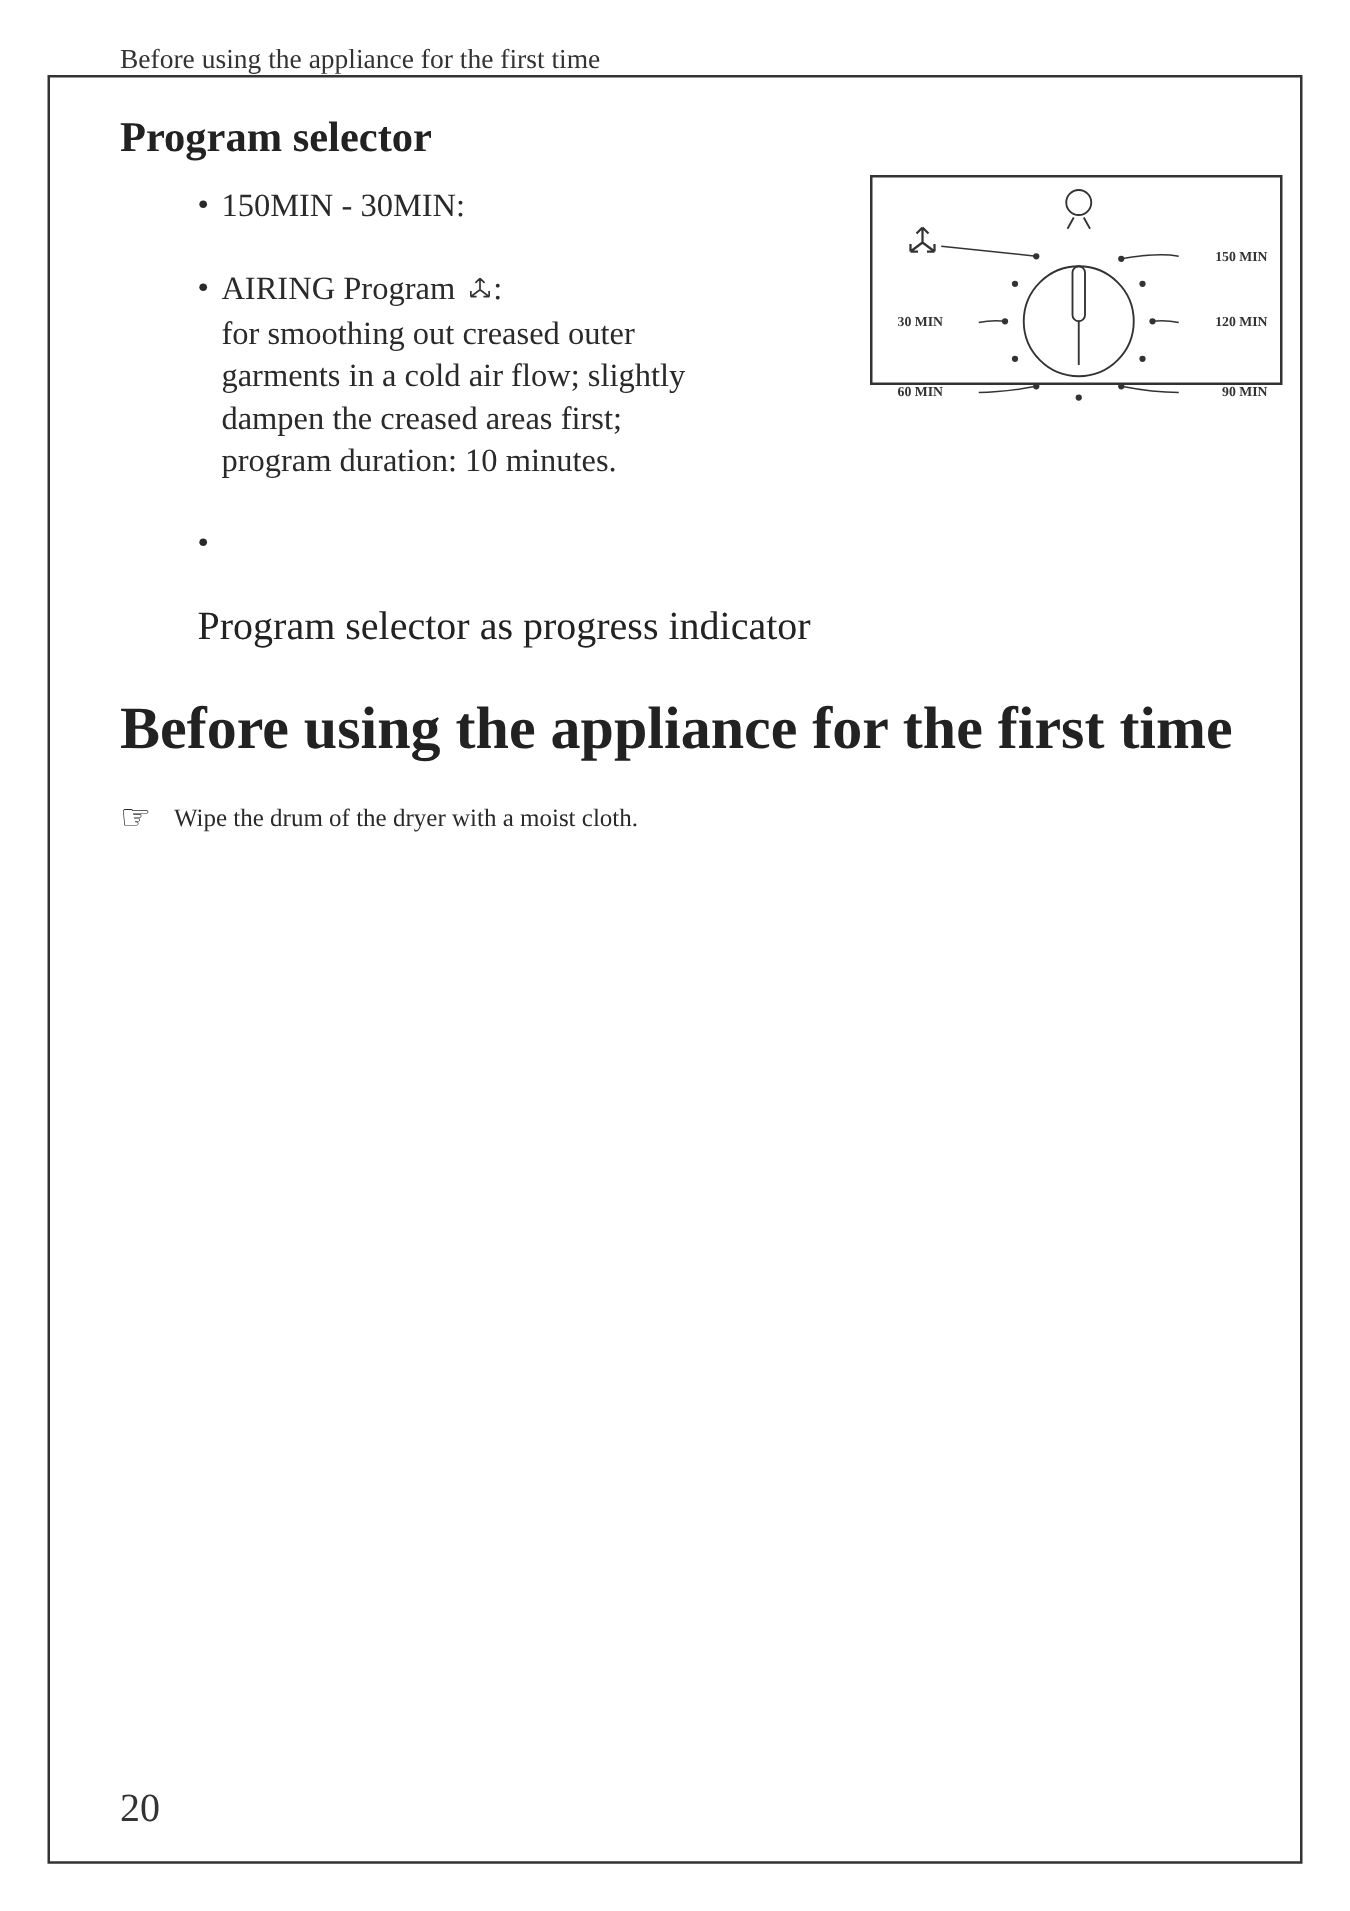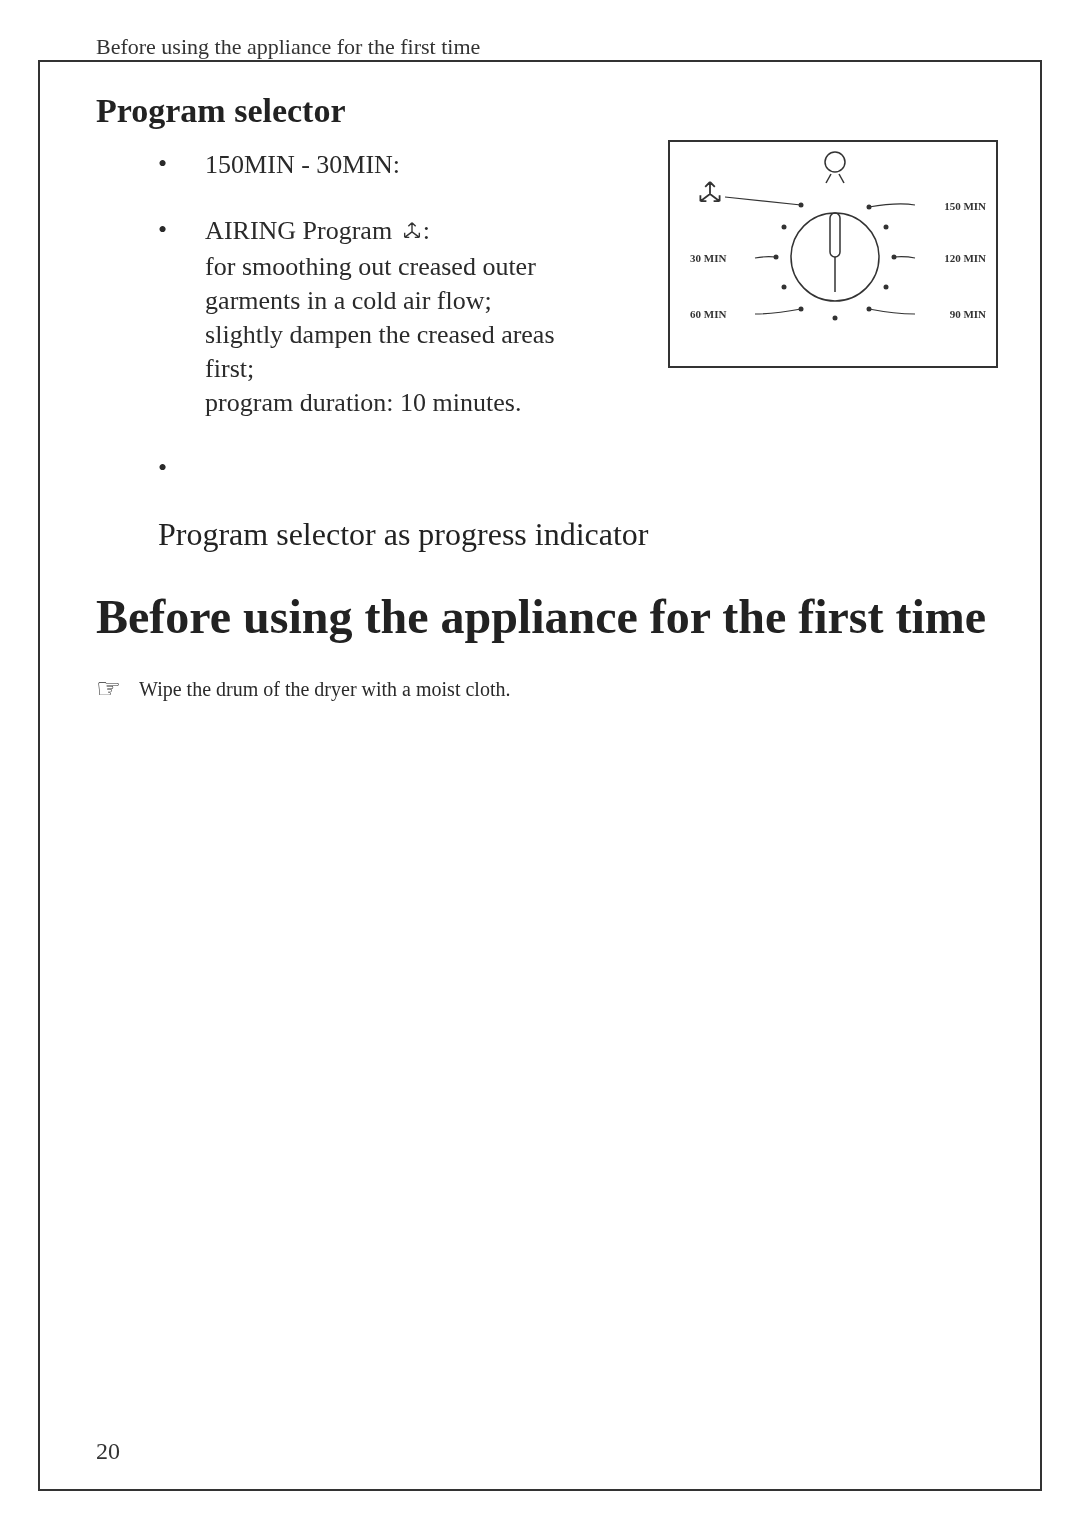--- a/index.html
+++ b/index.html
@@ -27,21 +27,21 @@
       position: absolute;
       top: 34px;
       left: 96px;
       font-size: 22px;
       color: #333;
     }
     .content {
       position: absolute;
       top: 92px;
       left: 96px;
-      right: 82px;
+      right: 54px;
     }
     .section-title {
       font-size: 34px;
       font-weight: bold;
       color: #222;
       margin-bottom: 18px;
     }
     .bullet-block {
       margin-left: 62px;
       margin-bottom: 32px;
@@ -56,21 +56,20 @@
     }
     .bullet-dot {
       font-size: 26px;
       line-height: 32px;
       margin-right: 10px;
       flex-shrink: 0;
     }
     .bullet-text {
       font-size: 26px;
       line-height: 34px;
-      margin-left: 28px;
     }
     .inline-icon {
       display: inline-block;
       vertical-align: middle;
       margin-left: 2px;
     }
     .subsection-title {
       font-size: 32px;
       font-weight: normal;
       color: #222;
@@ -103,34 +102,34 @@
     }
     .hand-text {
       font-size: 20px;
       line-height: 34px;
     }
     .dial-figure {
       position: absolute;
       top: 48px;
       right: 0;
       width: 330px;
-      height: 228px;
+      height: 168px;
       border: 2px solid #333;
     }
     .dial-label {
       position: absolute;
       font-size: 11px;
       font-weight: bold;
       color: #333;
     }
     .page-number {
       position: absolute;
       bottom: 64px;
       left: 96px;
-      font-size: 24px;
+      font-size: 32px;
       color: #333;
       margin-top: 30px;
     }
   </style>
 </head>
 <body>
 
 <div class="page-border"></div>
 
 <div class="header-text">Before using the appliance for the first time</div>

